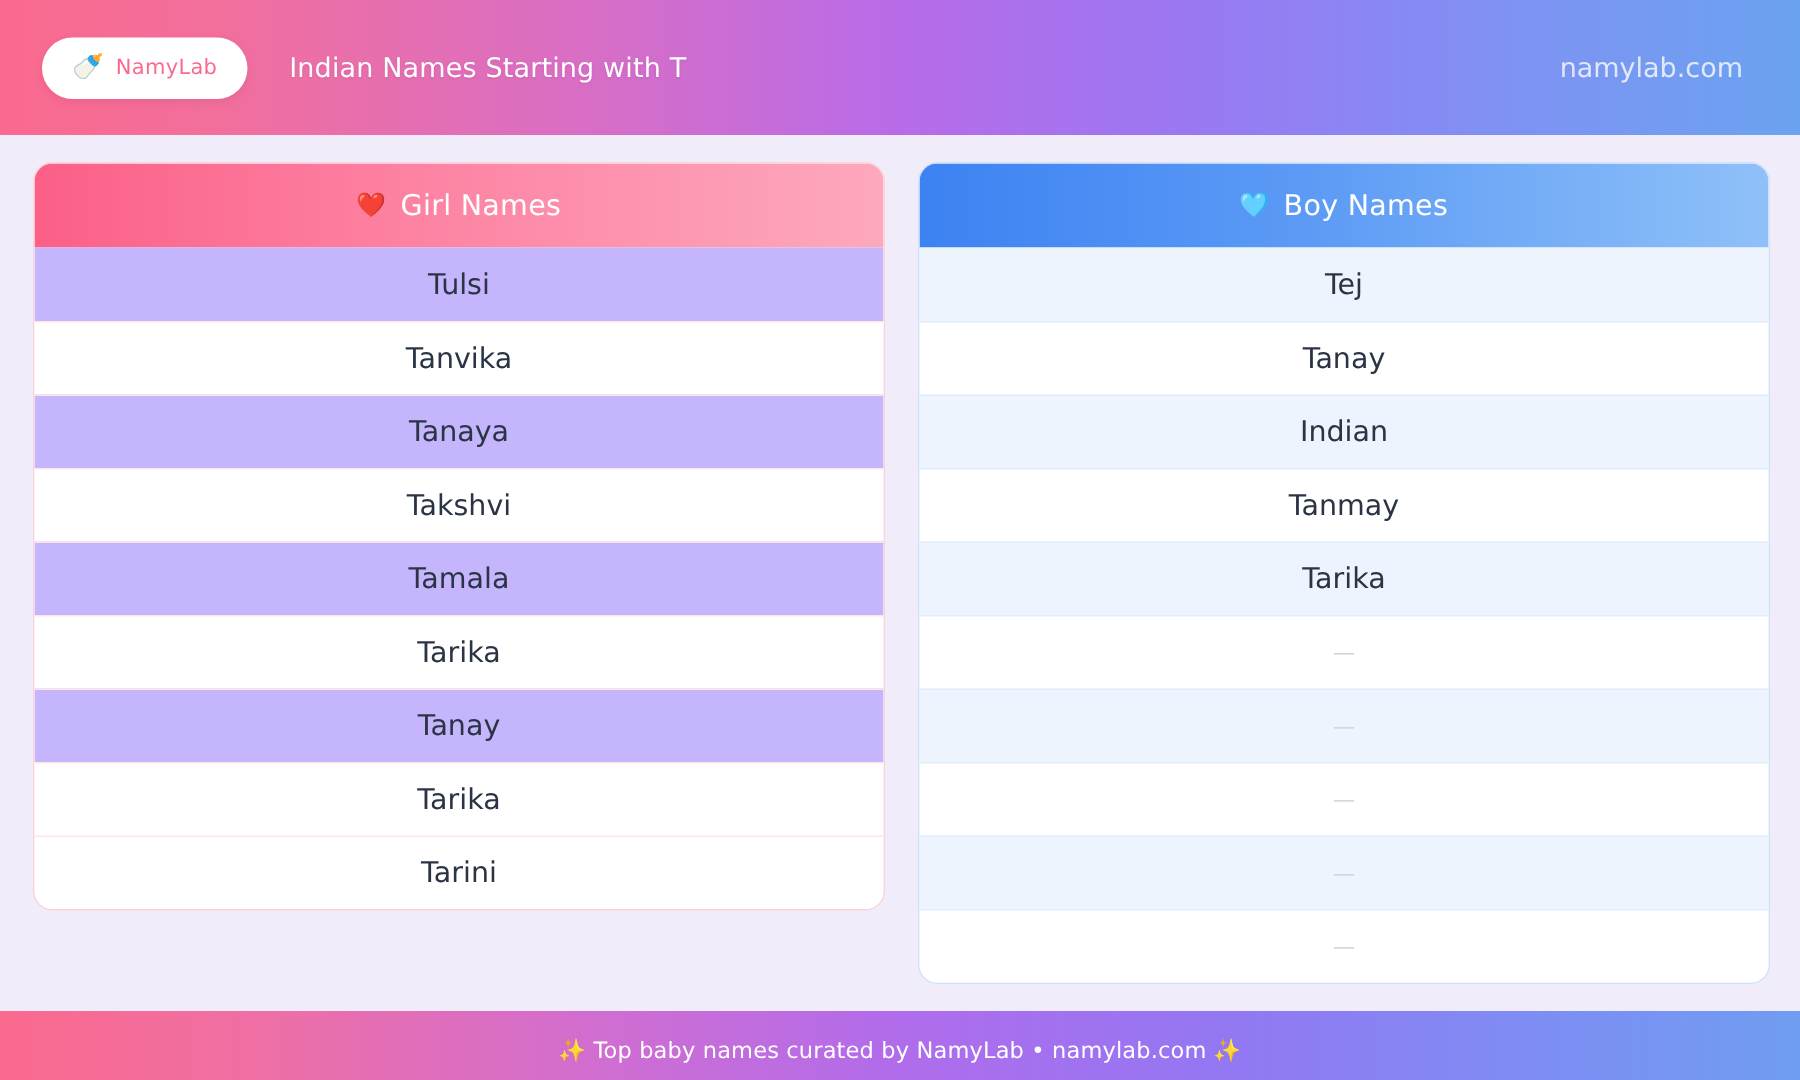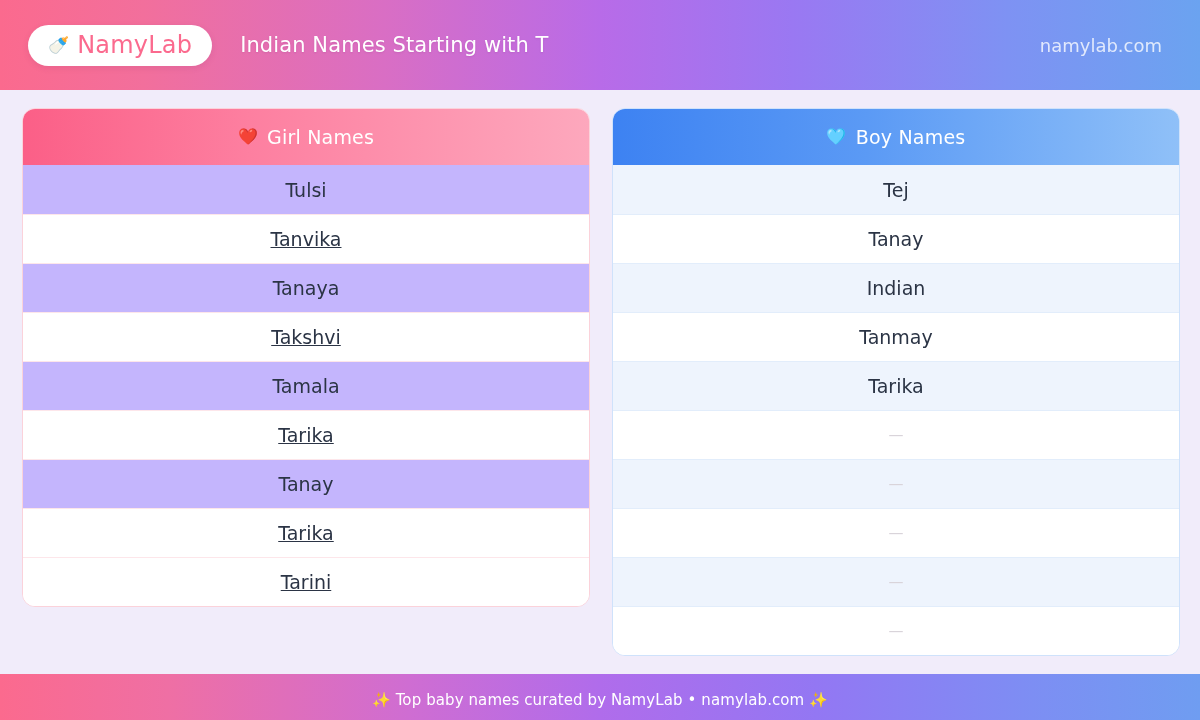--- a/index.html
+++ b/index.html
@@ -35,27 +35,27 @@
     background:#ffffff;
     border-radius:999px;
     height:41px;
     display:flex; align-items:center; gap:8px;
     padding:0 20px;
     box-shadow:0 2px 6px rgba(120,40,90,0.12);
   }
   .brand-emoji { font-size:17px; line-height:1; }
   .brand-text {
     color:#fb6a8e;
-    font-size:24px;
+    font-size:14px;
     letter-spacing:0.2px;
     white-space:nowrap;
   }
   .header-title {
     color:#ffffff;
-    font-size:21px;
+    font-size:18px;
     margin-left:28px;
     letter-spacing:0.1px;
     white-space:nowrap;
     text-shadow:0 1px 2px rgba(130,50,120,0.16);
   }
   .header-site {
     position:absolute;
     right:38px;
     color:rgba(255,255,255,0.78);
     font-size:18px;
@@ -97,21 +97,21 @@
   .head-emoji { font-size:16px; line-height:1; }
 
   .rows { display:flex; flex-direction:column; }
   .row {
     height:49px; min-height:49px;
     display:flex; align-items:center; justify-content:center;
     font-size:19px;
     color:#2b3445;
   }
   .card.girl .row.odd  { background:#c4b5fd; }
-  .card.girl .row.even { background:#ffffff;text-decoration:underline; }
+  .card.girl .row.even { background:#ffffff; }
   .card.girl .row + .row { border-top:1px solid #fde6ea; }
 
   .card.boy .row.odd  { background:#eef4fd; }
   .card.boy .row.even { background:#ffffff; }
   .card.boy .row + .row { border-top:1px solid #e2edfb; }
 
   .row.empty { color:#d9d4da; font-size:15px; }
 
   
   .footer {

